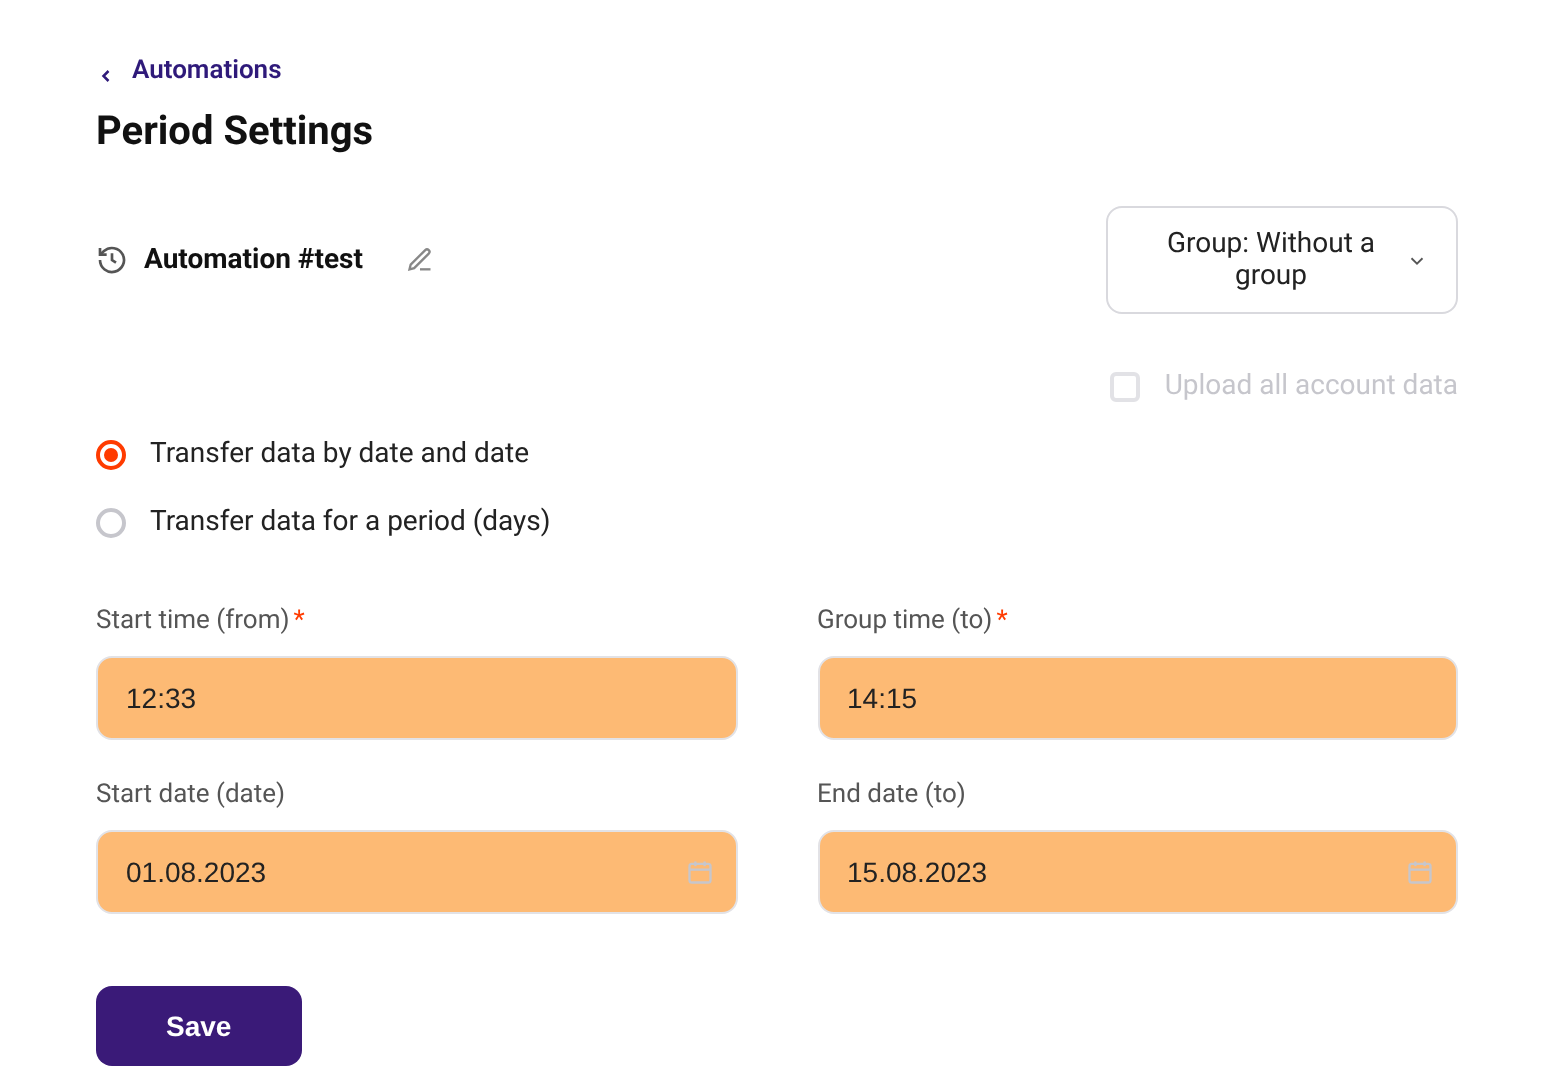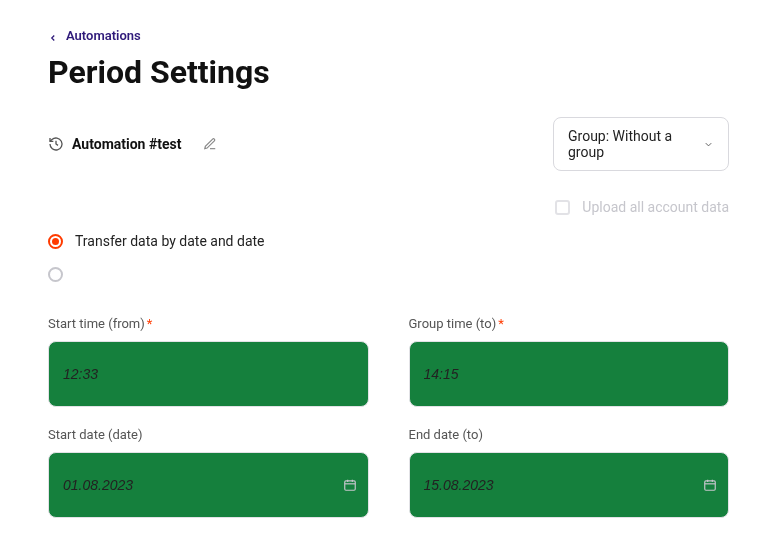--- a/index.html
+++ b/index.html
@@ -19,30 +19,31 @@
   }
   .breadcrumb .chev {
     color: #2f1a7a;
   }
   .breadcrumb-text {
     font-size: 13px;
     font-weight: 600;
     color: #2f1a7a;
   }
   .page-title {
-    font-size: 32px;
+    font-size: 20px;
     font-weight: 700;
     color: #111;
     margin-bottom: 26px;
   }
   .meta-row {
     display: flex;
     align-items: center;
     justify-content: space-between;
     margin-bottom: 28px;
+    text-align: center;
   }
   .meta-left {
     display: flex;
     align-items: center;
     gap: 8px;
   }
   .automation-name {
     font-size: 14px;
     font-weight: 700;
     color: #111;
@@ -108,25 +109,24 @@
     font-size: 13px;
     color: #555;
     margin-bottom: 10px;
     display: block;
   }
   .req { color: #ff3b00; margin-left: 2px; }
   .input {
     width: 100%;
     border: 1px solid #e2e2e6;
     border-radius: 8px;
-    padding: 24px 14px;
+    padding: 12px 14px;
     font-size: 14px;
     color: #222;
-    background: #15803d;
-    font-style: italic;
+    background: #fdba74;
   }
   .input-wrap { position: relative; }
   .cal-icon {
     position: absolute;
     right: 12px;
     top: 50%;
     transform: translateY(-50%);
     color: #c6c6cc;
   }
 
@@ -192,20 +192,21 @@
   <div class="option-row disabled">
     <span class="checkbox"></span>
     <span class="option-label">Upload all account data</span>
   </div>
   <div class="option-row">
     <span class="radio selected"></span>
     <span class="option-label">Transfer data by date and date</span>
   </div>
   <div class="option-row">
     <span class="radio"></span>
+    <span class="option-label">Transfer data for a period (days)</span>
   </div>
 </div>
 
 
 <div class="form-grid">
   <div>
     <label class="field-label"><span>Start time (from)</span><span class="req">*</span></label>
     <input class="input" value="12:33" style="">
   </div>
   <div>

